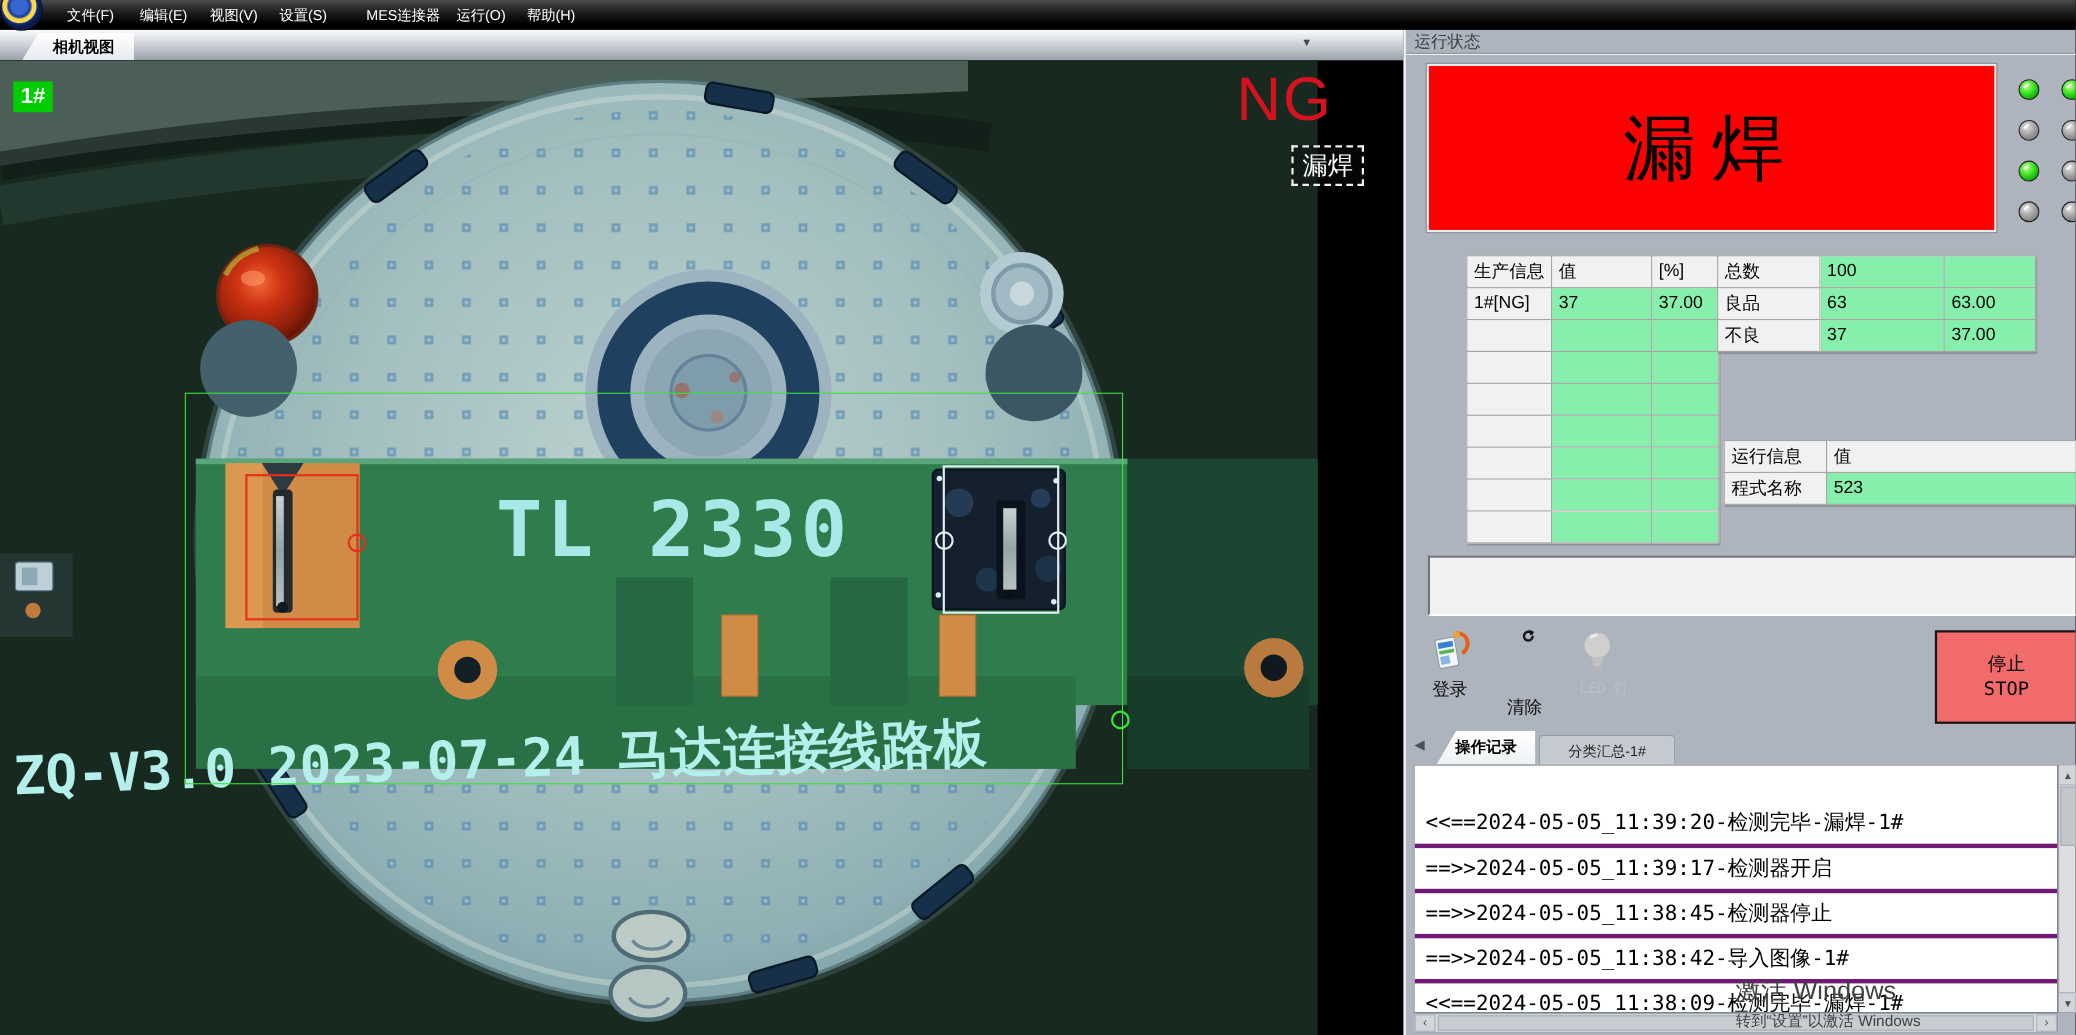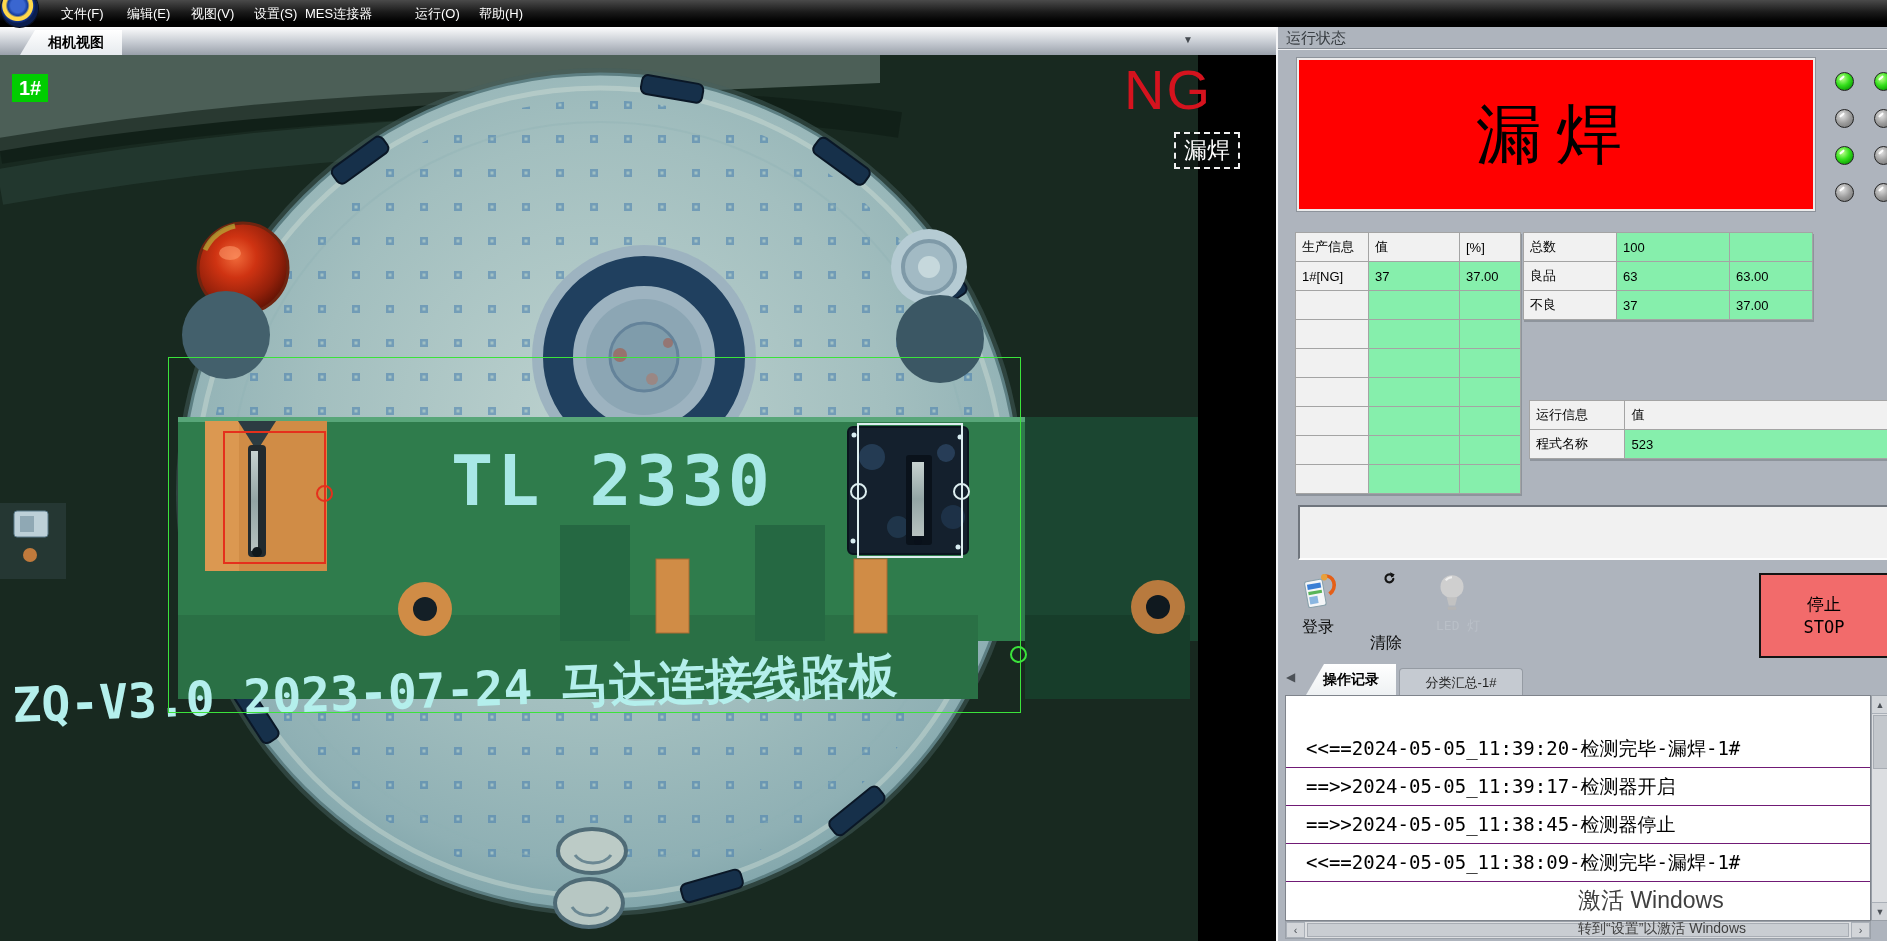--- a/index.html
+++ b/index.html
@@ -45,22 +45,22 @@
   .cap-line{position:absolute;left:0;top:21px;width:611px;height:0;
             border-top:1px solid #868c94;border-bottom:1px solid #eef0f3;}
   .banner{position:absolute;left:19px;top:31px;width:514px;height:149px;background:#ff0000;
           border:2px solid #ececec;outline:1px solid #8d939b;display:flex;align-items:center;justify-content:center;
           font-family:"DejaVu Serif",serif;font-size:66px;color:#000;letter-spacing:14px;}
   .led{position:absolute;width:17px;height:17px;border-radius:50%;border:1px solid #222;}
   .led::after{content:"";position:absolute;left:3px;top:4px;width:6px;height:2px;background:#fff;
               transform:rotate(-42deg);border-radius:1px;opacity:.95;}
   .led[data-state="on"]{background:radial-gradient(circle at 38% 32%,#c2ff92,#35e01c 45%,#0fa306 78%,#0a7a04);}
   .led[data-state="off"]{background:radial-gradient(circle at 38% 32%,#e3e3e3,#9b9b9b 52%,#6c6c6c);}
-  .tbl{position:absolute;border-collapse:collapse;font-size:13px;color:#000;
-       box-shadow:1px 2px 0 #8e949c;background:#fff;}
+  .tbl{position:absolute;border-collapse:collapse;font-size:16px;color:#000;
+       box-shadow:1px 2px 0 #8e949c;background:#fff;margin-left:38px;}
   .tbl td{border:1px solid #a4a4a4;height:28px;padding:0 6px;overflow:hidden;white-space:nowrap;}
   .tbl .hd,.tbl .lab{background:#f1f1f1;}
   .tbl .val{background:#86efac;}
   .t-prod{left:17px;top:205px;}
   .t-prod .c1{width:60px;} .t-prod .c2{width:78px;} .t-prod .c3{width:48px;}
   .t-tot{left:245px;top:205px;}
   .t-tot .c1{width:80px;} .t-tot .c2{width:100px;} .t-tot .c3{width:70px;}
   .t-run{left:251px;top:373px;}
   .t-run .c1{width:84px;} .t-run .c2{width:262px;}
   .textbox{position:absolute;left:20px;top:478px;width:596px;height:51px;background:#f1f1f1;
@@ -76,21 +76,21 @@
   .tab-scroll{position:absolute;left:8px;top:643px;font-size:12px;color:#4c5157;}
   .log-tab{position:absolute;display:flex;align-items:center;justify-content:center;font-size:14px;}
   .log-tab.active{left:28px;top:637px;width:90px;height:31px;font-weight:bold;color:#000;
             background:linear-gradient(#ffffff,#eef1f3);clip-path:polygon(18px 0,100% 0,100% 100%,0 100%);
             filter:drop-shadow(0 0 1px #70757d);}
   .log-tab.inactive{left:121px;top:641px;width:122px;height:27px;font-size:13px;color:#1d1d1d;
             background:#c5cad1;border:1px solid #959ba3;border-bottom:none;border-radius:4px 4px 0 0;}
   .log{position:absolute;left:7px;top:668px;width:586px;height:226px;background:#fff;
        border:1px solid #7f848c;overflow:hidden;padding-top:34px;box-sizing:border-box;
        font-family:"DejaVu Sans Mono",monospace;font-size:19px;color:#000;}
-  .log-line{height:37px;line-height:36px;padding-left:20px;border-bottom:1px solid #701a75;white-space:nowrap;}
+  .log-line{height:37px;line-height:36px;padding-left:10px;border-bottom:4px solid #701a75;white-space:nowrap;}
   .vscroll{position:absolute;left:593px;top:668px;width:18px;height:226px;background:#dcdee1;
            border:1px solid #9aa0a8;box-sizing:border-box;}
   .hscroll{position:absolute;left:7px;top:894px;width:586px;height:18px;background:#dcdee1;
            border:1px solid #9aa0a8;box-sizing:border-box;display:flex;align-items:stretch;}
   .sbtn{width:17px;flex:none;background:#d2d5d9;border:1px solid #aab0b8;color:#4c5157;font-size:11px;
         display:flex;align-items:center;justify-content:center;line-height:1;}
   .vs-btn{position:absolute;left:0;width:16px;height:17px;background:#d2d5d9;border-bottom:1px solid #aab0b8;
         color:#4c5157;font-size:9px;display:flex;align-items:center;justify-content:center;}
   .vs-down{bottom:0;top:auto;border-top:1px solid #aab0b8;border-bottom:none;}
   .vthumb{position:absolute;left:1px;top:19px;width:14px;height:52px;background:#c3c7cc;border:1px solid #a8adb4;}
@@ -103,21 +103,21 @@
 <body>
 
 <div class="screen">
 
   <div class="menubar">
     <div class="logo"></div>
     <div class="menu-item" style="left:56px">文件(F)</div>
     <div class="menu-item" style="left:122px">编辑(E)</div>
     <div class="menu-item" style="left:186px">视图(V)</div>
     <div class="menu-item" style="left:249px">设置(S)</div>
-    <div class="menu-item" style="left:300px">MES连接器</div>
+    <div class="menu-item" style="left:328px">MES连接器</div>
     <div class="menu-item" style="left:410px">运行(O)</div>
     <div class="menu-item" style="left:474px">帮助(H)</div>
   </div>
 
   <div class="tabbar">
     <div class="cam-tab">
       <span>相机视图</span>
     </div>
     <div class="tab-arrow">▼</div>
   </div>
@@ -422,20 +422,21 @@
       <span>操作记录</span>
     </div>
     <div class="log-tab inactive">
       <span>分类汇总-1#</span>
     </div>
 
     <div class="log">
       <div class="log-line">&lt;&lt;==2024-05-05_11:39:20-检测完毕-漏焊-1#</div>
       <div class="log-line">==&gt;&gt;2024-05-05_11:39:17-检测器开启</div>
       <div class="log-line">==&gt;&gt;2024-05-05_11:38:45-检测器停止</div>
+      <div class="log-line">==&gt;&gt;2024-05-05_11:38:42-导入图像-1#</div>
       <div class="log-line">&lt;&lt;==2024-05-05_11:38:09-检测完毕-漏焊-1#</div>
     </div>
 
     <div class="vscroll">
       <div class="vs-btn" style="top:0">▲</div>
       <div class="vthumb"></div>
       <div class="vs-btn vs-down">▼</div>
     </div>
 
     <div class="hscroll">

